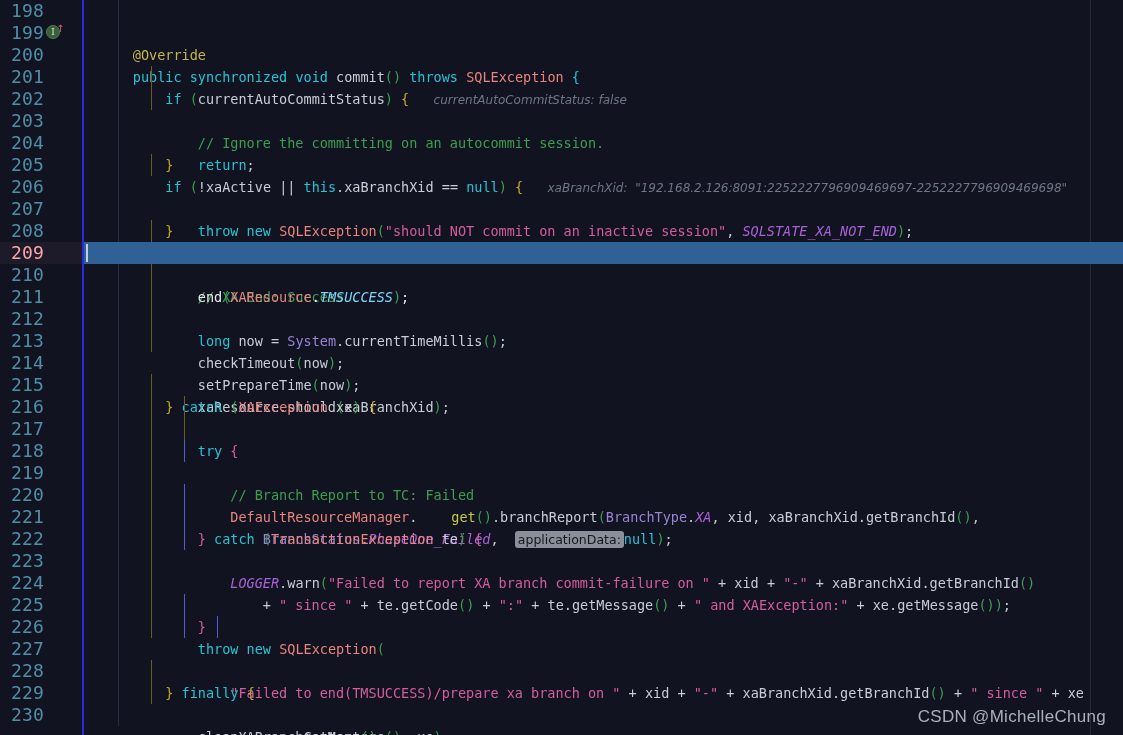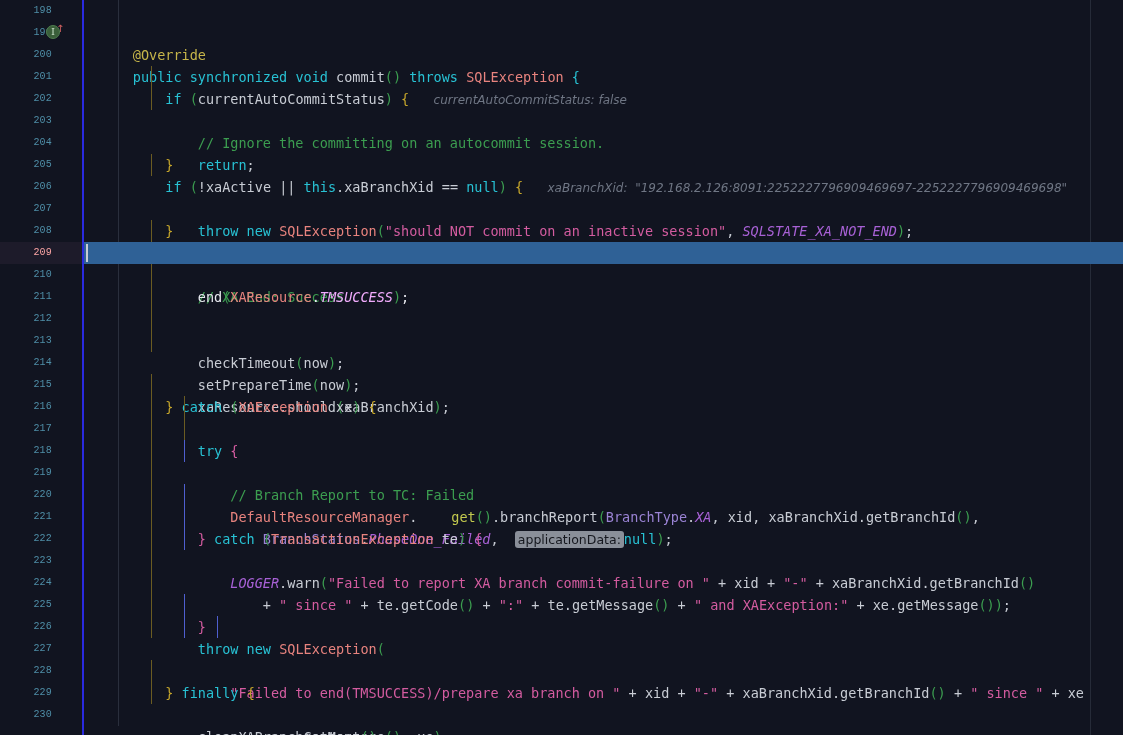--- a/index.html
+++ b/index.html
@@ -32,26 +32,25 @@
     z-index: 3;
   }
   .gut-row {
     position: relative;
     height: 22px;
     line-height: 22px;
   }
   .gut-row.cur { background: #1d1b2a; }
   .lnum {
     position: absolute;
-    right: 30px;
+    right: 38px;
     top: 0;
-    font-size: 10px;
+    font-size: 18px;
     color: #4f8fa8;
     letter-spacing: 0.2px;
-    font-family: Liberation Mono, monospace;
   }
   .lnum.cur { color: #fca5a5; }
   .marker {
     position: absolute;
     left: 46px;
     top: 3px;
     width: 16px;
     height: 16px;
   }
   .marker .circ {
@@ -252,26 +251,27 @@
     </div>
 
     <div class="row">
       <span class="gline" style="left:118px"></span>
       <span class="gline active" style="left:151px"></span>
       <span class="codetext">        <span class="cmt">// XA End: Success</span></span>
     </div>
 
     <div class="row sel">
       <span class="gline active" style="left:151px"></span>
-      <span class="codetext">        <span style="color:#e8eaf0">end</span><span class="par">(</span><span class="cls" style="color:#e8837e">XAResource</span><span class="op" style="color:#e8eaf0">.</span><span class="stc" style="color:#f0abfc">TMSUCCESS</span><span class="par">)</span><span class="op" style="color:#e8eaf0">;</span></span>
-    </div>
-
-    <div class="row">
-      <span class="gline" style="left:118px"></span>
-      <span class="gline active" style="left:151px"></span>
+      <span class="codetext">        <span style="color:#e8eaf0">end</span><span class="par">(</span><span class="cls" style="color:#e8837e">XAResource</span><span class="op" style="color:#e8eaf0">.</span><span class="stc" style="color:#7dd3fc">TMSUCCESS</span><span class="par">)</span><span class="op" style="color:#e8eaf0">;</span></span>
+    </div>
+
+    <div class="row">
+      <span class="gline" style="left:118px"></span>
+      <span class="gline active" style="left:151px"></span>
+      <span class="codetext">        <span class="kw">long</span> <span class="id">now</span> <span class="op">=</span> <span class="cls" style="color:#9a83d4">System</span><span class="op">.</span><span class="mth">currentTimeMillis</span><span class="par">()</span><span class="op">;</span></span>
     </div>
 
     <div class="row">
       <span class="gline" style="left:118px"></span>
       <span class="gline active" style="left:151px"></span>
       <span class="codetext">        <span class="mth">checkTimeout</span><span class="par">(</span><span class="id">now</span><span class="par">)</span><span class="op">;</span></span>
     </div>
 
     <div class="row">
       <span class="gline" style="left:118px"></span>
@@ -498,14 +498,15 @@
       </div>
     <div class="gut-row">
         <span class="lnum">230</span>
       </div>
   </div>
 
   <div class="blue-bar"></div>
 
   <div class="caret" style="top:244px;"></div>
 
+  <div class="watermark">CSDN @MichelleChung</div>
 
 </div>
 
 </body></html>

